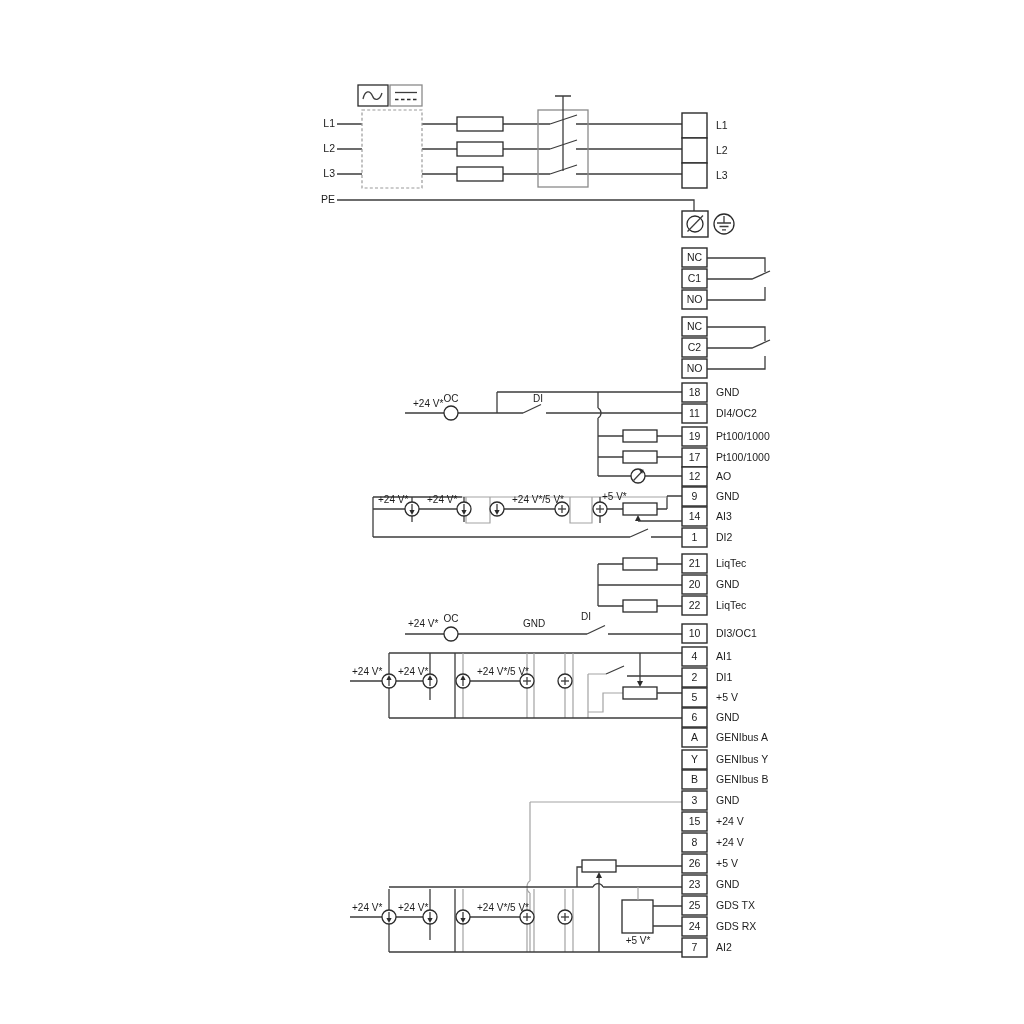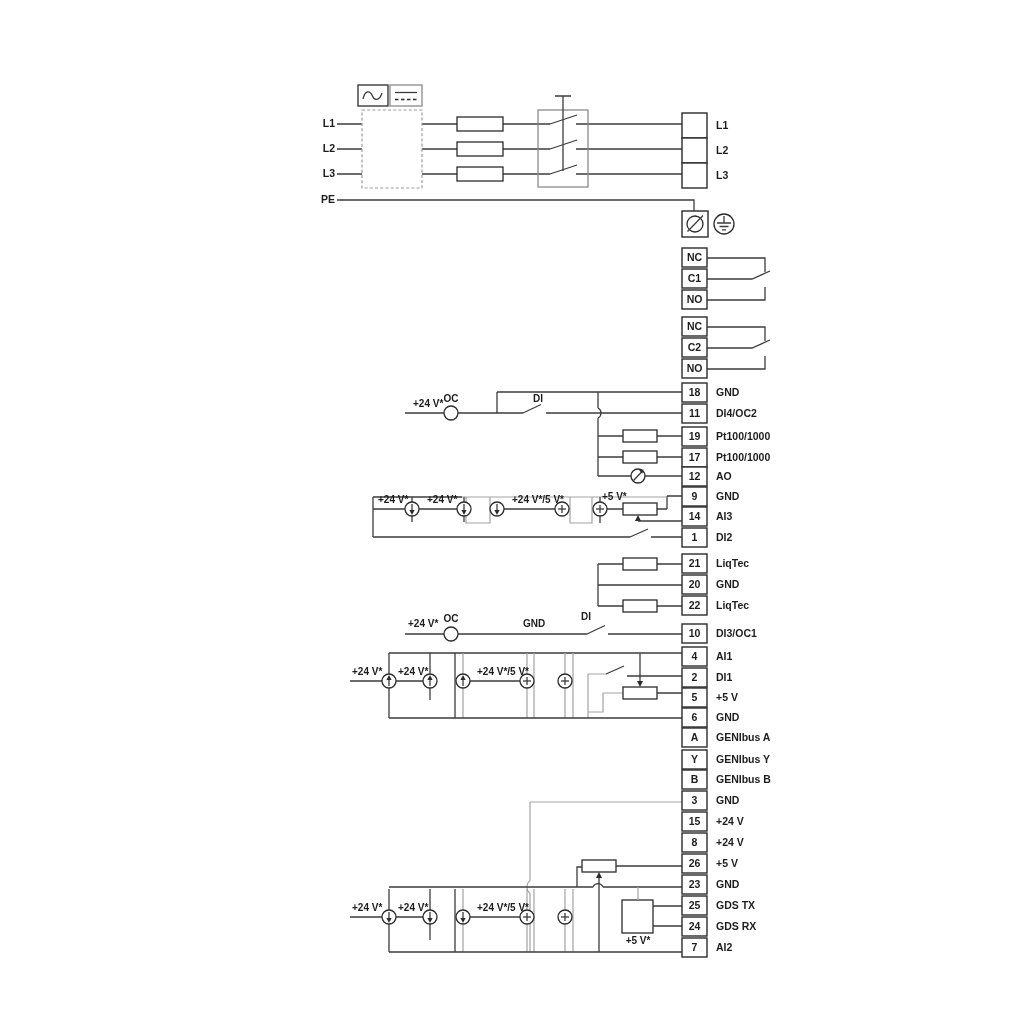--- a/index.html
+++ b/index.html
@@ -1,16 +1,16 @@
 <!DOCTYPE html>
 <html><head>
 <meta charset="utf-8">
 <style>
   html,body{margin:0;padding:0;background:#fff;}
-  #stage{width:1024px;height:1024px;background:#fff;position:relative;font-weight:bold;}
+  #stage{width:1024px;height:1024px;background:#fff;position:relative;}
   svg{display:block;}
   .w  {stroke:#3d3d3d;stroke-width:1.3;fill:none;}
   .wg {stroke:#a3a3a3;stroke-width:1.2;fill:none;}
   .sym{stroke:#2b2b2b;stroke-width:1.3;fill:#fff;}
   .cell{stroke:#2b2b2b;stroke-width:1.4;fill:#fff;}
   .dashbox{stroke:#9a9a9a;stroke-width:1.2;fill:none;stroke-dasharray:3 2.2;}
   .dline{stroke:#2b2b2b;stroke-width:1.3;fill:none;stroke-dasharray:3.5 2.5;}
   .fillk{fill:#2b2b2b;stroke:none;}
   text{font-family:"Liberation Sans","DejaVu Sans",sans-serif;fill:#1c1c1c;}
   .tn {font-size:10.5px;text-anchor:middle;}

